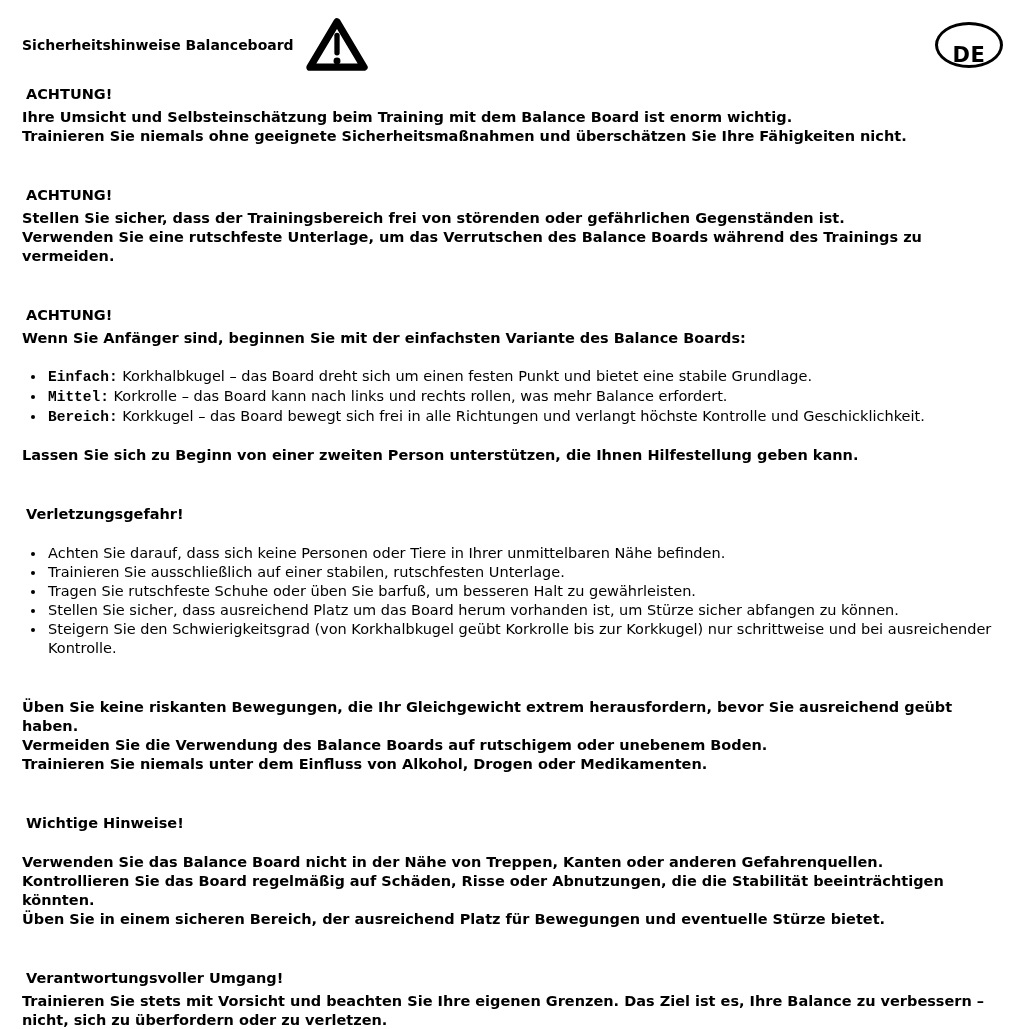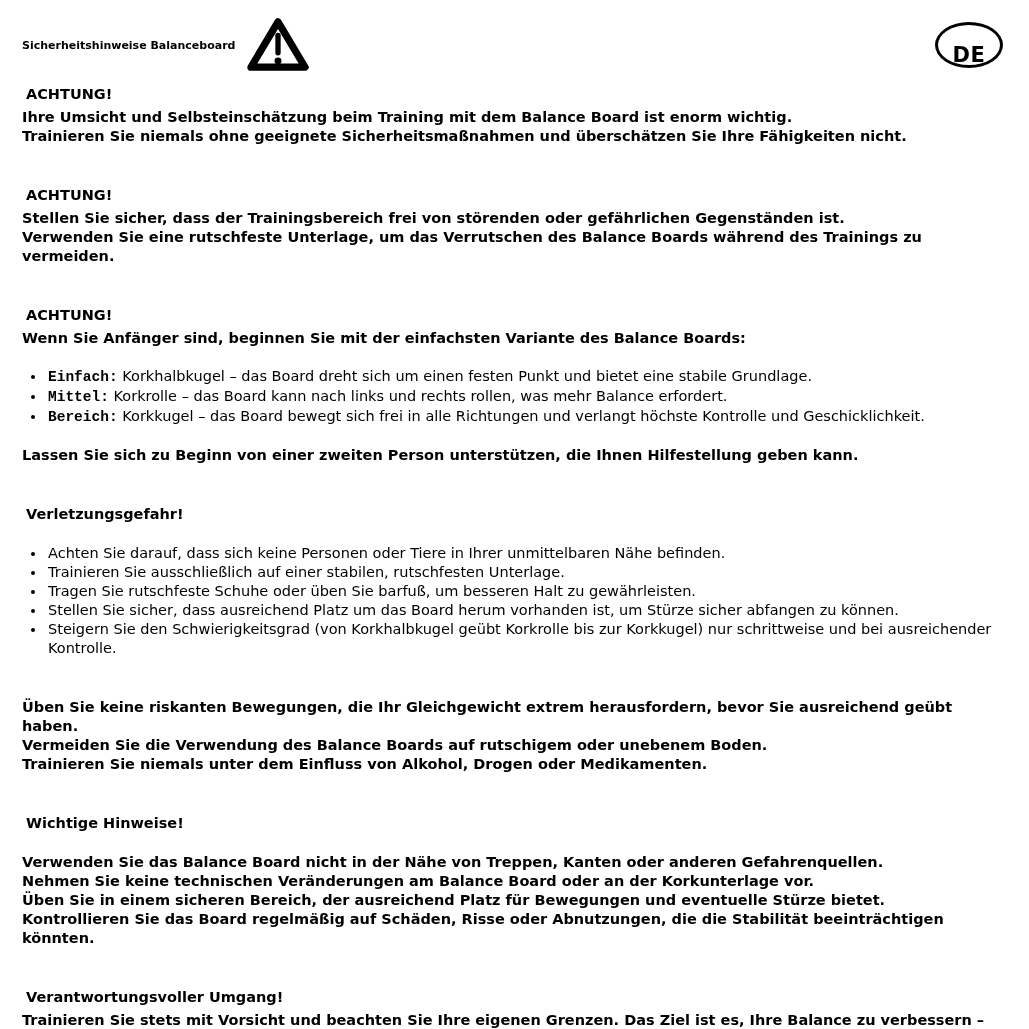--- a/index.html
+++ b/index.html
@@ -22,21 +22,21 @@
   }
   
   .header-row {
     display: flex;
     align-items: center;
     height: 62px;
     margin-bottom: 6px;
   }
   h1 {
     margin: 0 12px 0 0;
-    font-size: 11px;
+    font-size: 14px;
     font-weight: bold;
     line-height: 1;
   }
   .warn-tri {
     width: 62px;
     height: 58px;
     flex: 0 0 auto;
   }
   .lang-badge {
     margin-left: auto;
@@ -133,23 +133,22 @@
         <div class="para-block">
           <p>Üben Sie keine riskanten Bewegungen, die Ihr Gleichgewicht extrem herausfordern, bevor Sie ausreichend geübt haben.</p>
           <p>Vermeiden Sie die Verwendung des Balance Boards auf rutschigem oder unebenem Boden.</p>
           <p>Trainieren Sie niemals unter dem Einfluss von Alkohol, Drogen oder Medikamenten.</p>
         </div>
       </section>
       <section>
         <h2 class="gap">Wichtige Hinweise!</h2>
         <div class="para-block">
           <p>Verwenden Sie das Balance Board nicht in der Nähe von Treppen, Kanten oder anderen Gefahrenquellen.</p>
-          <p>Nehmen Sie keine technischen Veränderungen am Balance Board oder an der Korkunterlage vor.</p>
+          <p>Kontrollieren Sie das Board regelmäßig auf Schäden, Risse oder Abnutzungen, die die Stabilität beeinträchtigen könnten.</p>
           <p>Üben Sie in einem sicheren Bereich, der ausreichend Platz für Bewegungen und eventuelle Stürze bietet.</p>
-          <p>Kontrollieren Sie das Board regelmäßig auf Schäden, Risse oder Abnutzungen, die die Stabilität beeinträchtigen könnten.</p>
         </div>
       </section>
       <section>
         <h2>Verantwortungsvoller Umgang!</h2>
         <div class="para-block">
           <p>Trainieren Sie stets mit Vorsicht und beachten Sie Ihre eigenen Grenzen. Das Ziel ist es, Ihre Balance zu verbessern – nicht, sich zu überfordern oder zu verletzen.</p>
         </div>
       </section>
     </div>
 

